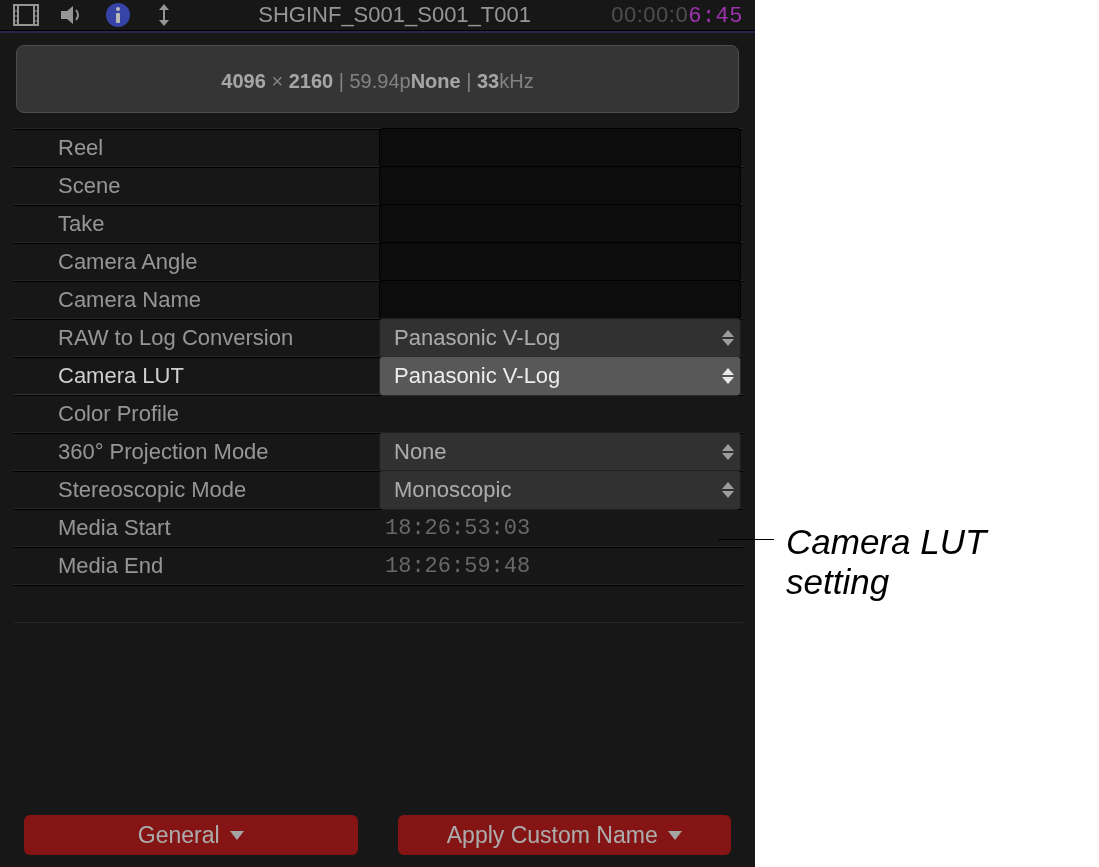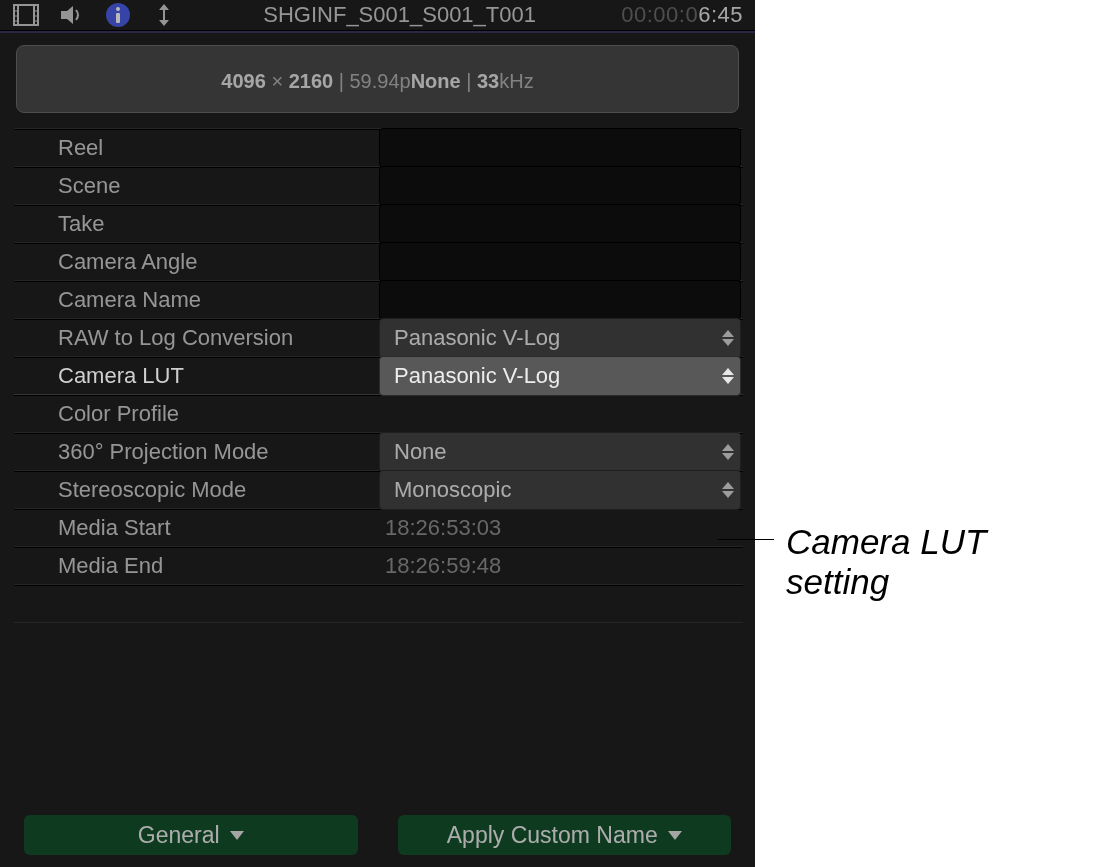--- a/index.html
+++ b/index.html
@@ -38,21 +38,21 @@
     align-items: center;
     padding: 0 12px;
     gap: 18px;
     position: relative;
     z-index: 10;
   }
   .topbar .ico { width: 28px; height: 28px; display: inline-flex; align-items: center; justify-content: center; }
   .topbar svg { display: block; }
   .clip-title { flex: 1; text-align: center; color: #cfcfcf; font-size: 22px; }
   .timecode { color: #6c6c6c; font-size: 22px; letter-spacing: 0.5px;}
-  .timecode .bright { color: #e5e5e5; }
+  .timecode .bright { color: #d946ef; font-family: Liberation Mono, monospace; }
   .divider-purple { height: 2px; background: #3f3466; }
   .format-box {
     margin: 12px 16px 8px 16px;
     height: 68px;
     background: #4a4a4a;
     border: 1px solid #6c6c6c;
     border-radius: 8px;
     padding: 24px 14px;
     display: flex;
     justify-content: center;
@@ -111,31 +111,32 @@
   .select .stepper {
     position: absolute; right: 6px; top: 50%; transform: translateY(-50%);
     display: flex; flex-direction: column; gap: 2px;
     color: #d8d8d8;
   }
   .select .stepper svg { display: block; }
   .static-val {
     color: #909090;
     font-size: 22px;
     padding-left: 6px;
+    font-family: Liberation Mono, monospace;
   }
   
   .footer {
     height: 62px;
     display: flex;
     gap: 40px;
     padding: 10px 24px 12px 24px;
   }
   .footer .btn {
     flex: 1;
-    background: #14532d;
+    background: #b91c1c;
     border-radius: 6px;
     color: #efefef;
     font-size: 23px;
     display: flex;
     align-items: center;
     justify-content: center;
     gap: 10px;
   }
   .chev-down { display: inline-flex; }
   

